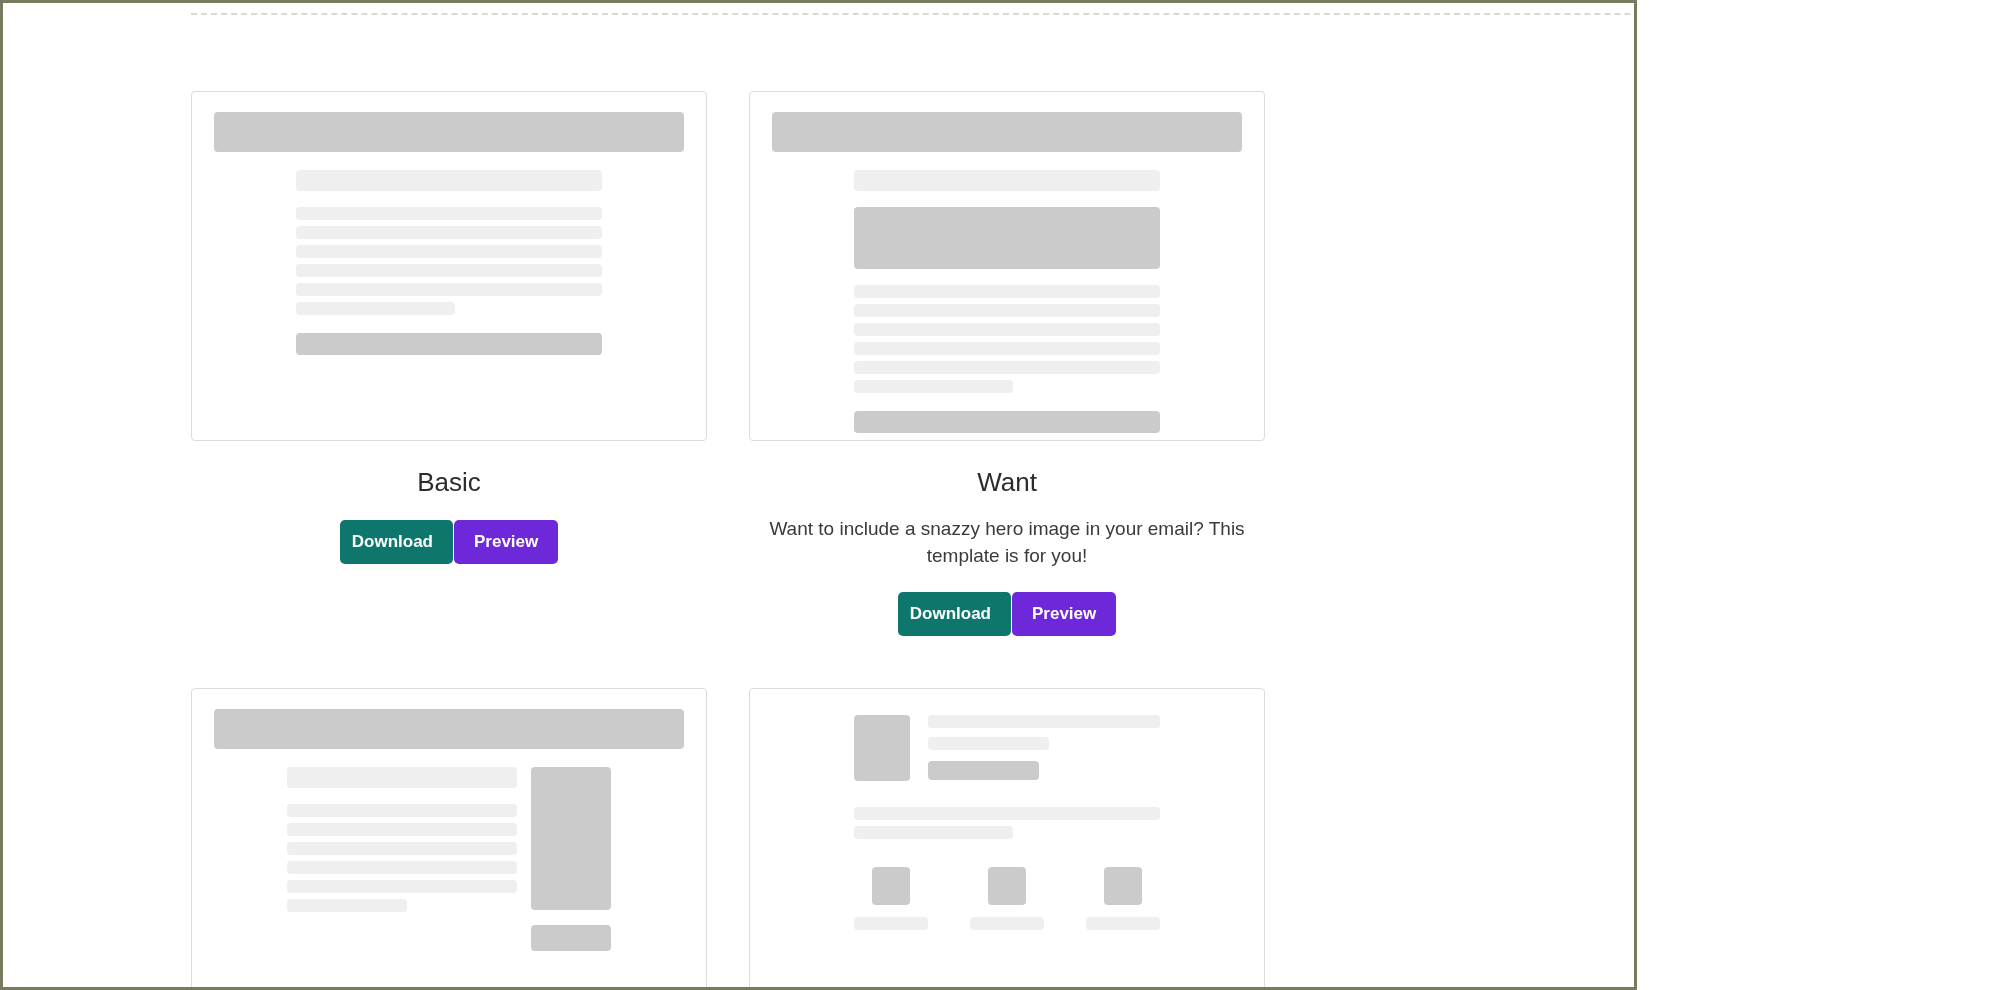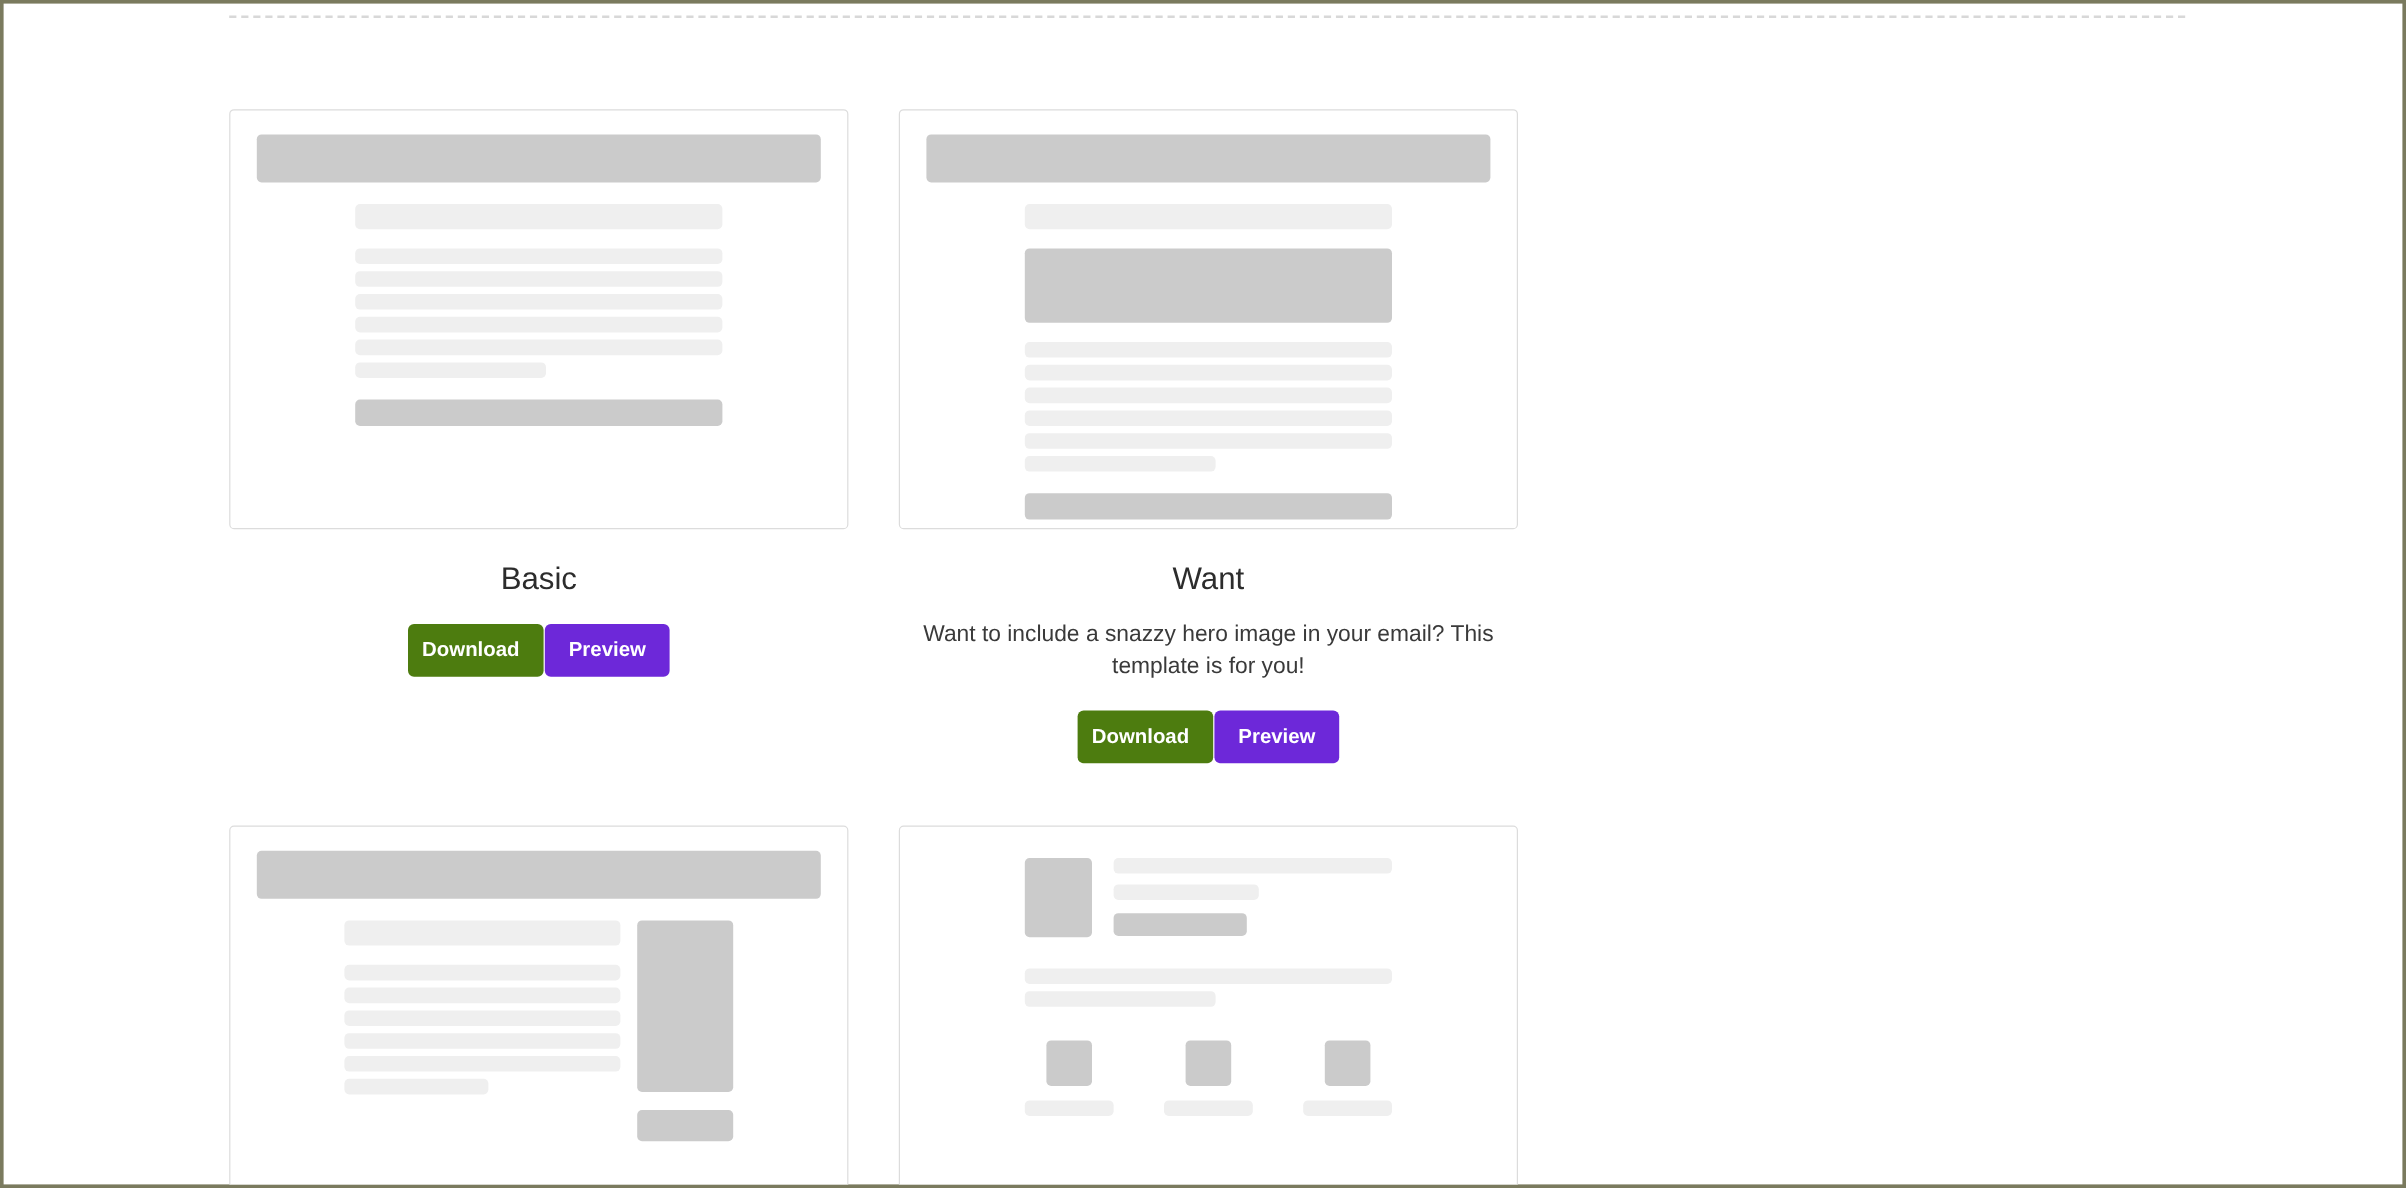--- a/index.html
+++ b/index.html
@@ -9,21 +9,21 @@
     padding: 0;
     width: 2005px;
     height: 990px;
     overflow: hidden;
     background: #ffffff;
     font-family: "Liberation Sans", sans-serif;
   }
 
   .screen {
     position: relative;
-    width: 2005px;
+    width: 1637px;
     height: 990px;
     background: #ffffff;
     border: 3px solid #7a7a5e;
     overflow: hidden;
   }
 
   
   .top-rule {
     position: absolute;
     top: 10px;
@@ -176,21 +176,21 @@
   .btn {
     border: none;
     border-radius: 5px;
     padding: 12px 20px;
     font-size: 17px;
     font-weight: bold;
     color: #ffffff;
     cursor: pointer;
     font-family: "Liberation Sans", sans-serif;
   }
-  .btn-download { background: #4d7c0f; padding-left: 12px; }
+  .btn-download { background: #0f766e; padding-left: 12px; }
   .btn-preview  { background: #6d28d9; }
 </style>
 </head>
 <body>
 
 <div class="screen">
 
   <div class="top-rule"></div>
 
   <div class="gallery">

